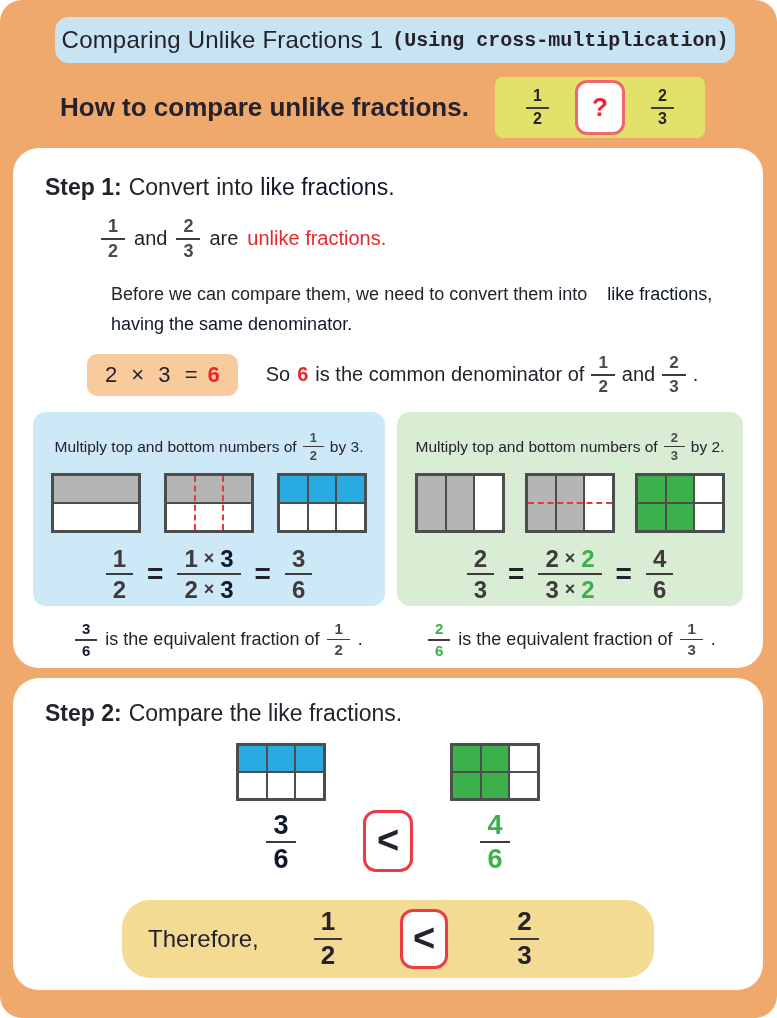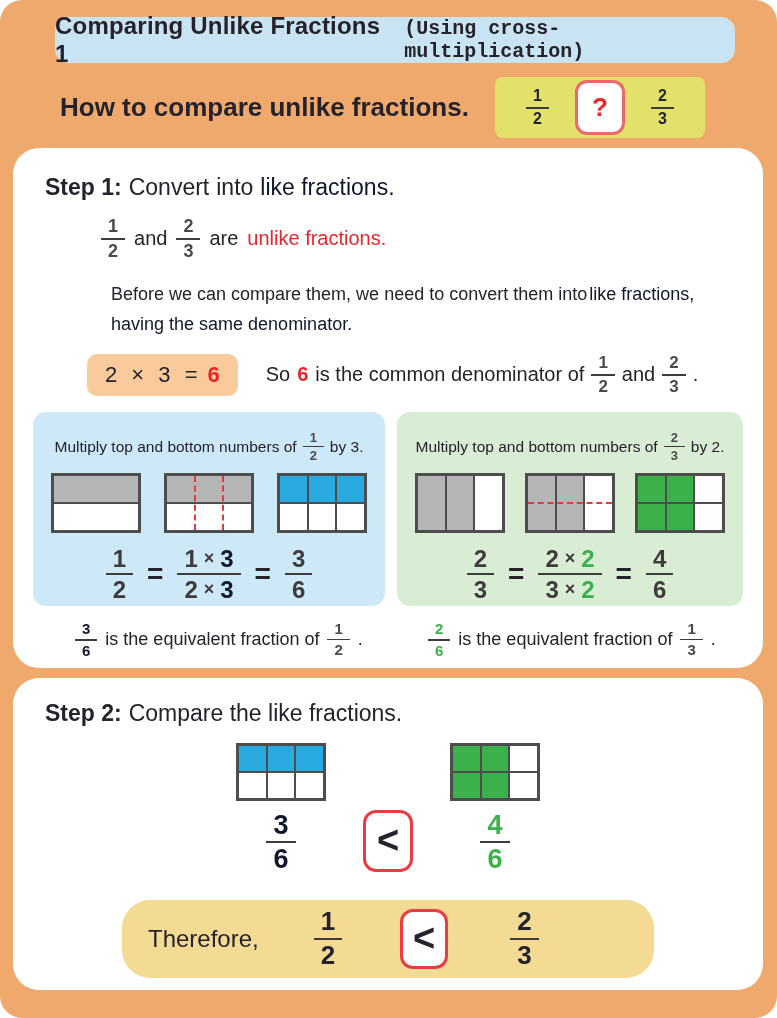--- a/index.html
+++ b/index.html
@@ -2,21 +2,21 @@
 <html><head>
 <meta charset="utf-8">
 <style>
   html,body{margin:0;padding:0;background:#ffffff;}
   body{font-family:"Liberation Sans", sans-serif;color:#26222B;}
   .page{position:relative;width:777px;height:1018px;background:#F0A96C;border-radius:22px;overflow:hidden;}
 
   
   .title-bar{position:absolute;left:55px;top:17px;width:680px;height:46px;background:#C8E4F3;
     border-radius:14px;display:flex;align-items:center;justify-content:center;gap:9px;}
-  .title-main{font-size:24px;font-weight:bold;letter-spacing:.2px;}
+  .title-main{font-size:24px;font-weight:normal;letter-spacing:.2px;}
   .title-sub{font-size:20px;font-weight:bold;font-family:Liberation Mono, monospace;}
   .howto{position:absolute;left:60px;top:92px;font-size:26px;font-weight:bold;}
   .compare-box{position:absolute;left:495px;top:77px;width:210px;height:61px;background:#E2E26B;
     border-radius:8px;display:flex;align-items:center;justify-content:center;gap:26px;}
   .qbox{width:44px;height:49px;background:#ffffff;border:3px solid #F0666C;border-radius:12px;
     display:flex;align-items:center;justify-content:center;font-size:26px;font-weight:bold;color:#E8262E;}
 
   
   .frac{display:inline-flex;flex-direction:column;align-items:center;line-height:1.05;
     font-weight:bold;vertical-align:middle;}
@@ -35,21 +35,21 @@
     box-sizing:border-box;padding:24px 20px 0;}
   .step1{top:148px;height:520px;}
   .step2{top:678px;height:312px;padding-top:20px;}
   .step-heading{margin:2px 0 0 12px;font-size:23px;display:flex;gap:7px;align-items:baseline;white-space:nowrap;}
   .step-label{font-weight:bold;}
 
   .sentence{margin:16px 0 0 68px;display:flex;align-items:center;gap:9px;font-size:20px;}
   .sentence .frac{font-size:18px;}
 
   .para{margin:18px 0 0 78px;font-size:18px;line-height:30px;}
-  .para-line{display:flex;gap:2px;white-space:nowrap;align-items:flex-end;}
+  .para-line{display:flex;gap:20px;white-space:nowrap;align-items:flex-end;}
 
   .pill-row{margin:15px 0 0 0;display:flex;align-items:center;}
   .pill{margin-left:54px;background:#F9CA9B;border-radius:10px;padding:8px 18px;font-size:22px;
     word-spacing:8px;display:flex;gap:10px;align-items:center;}
   .pill-result{color:#E8262E;font-weight:bold;}
   .so-text{margin-left:28px;display:flex;align-items:center;gap:7px;font-size:20px;white-space:nowrap;}
   .so-text .frac{font-size:17px;}
   .so-six{color:#E8262E;font-weight:bold;}
 
   

